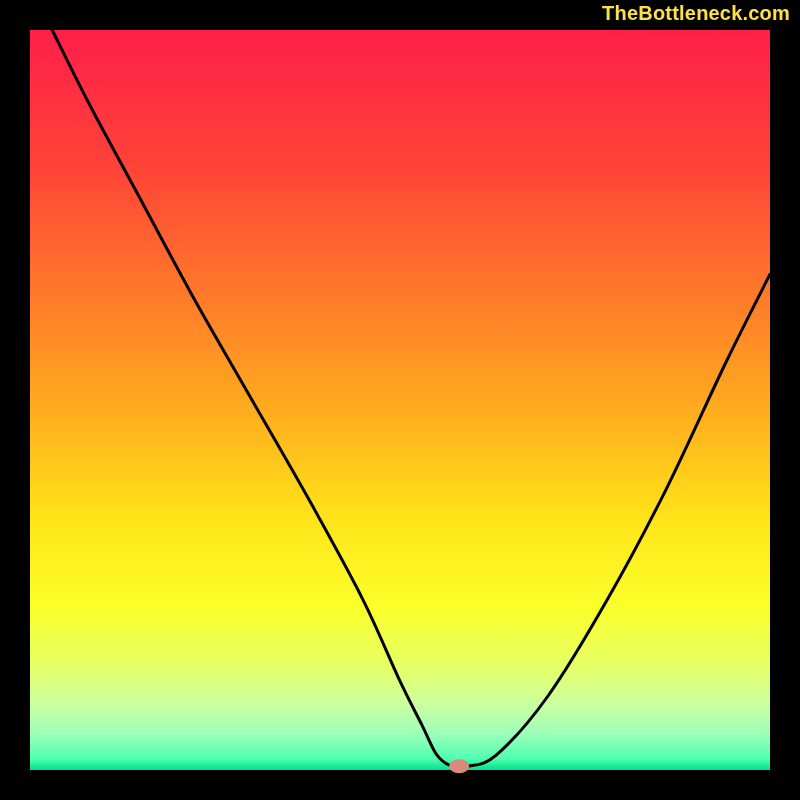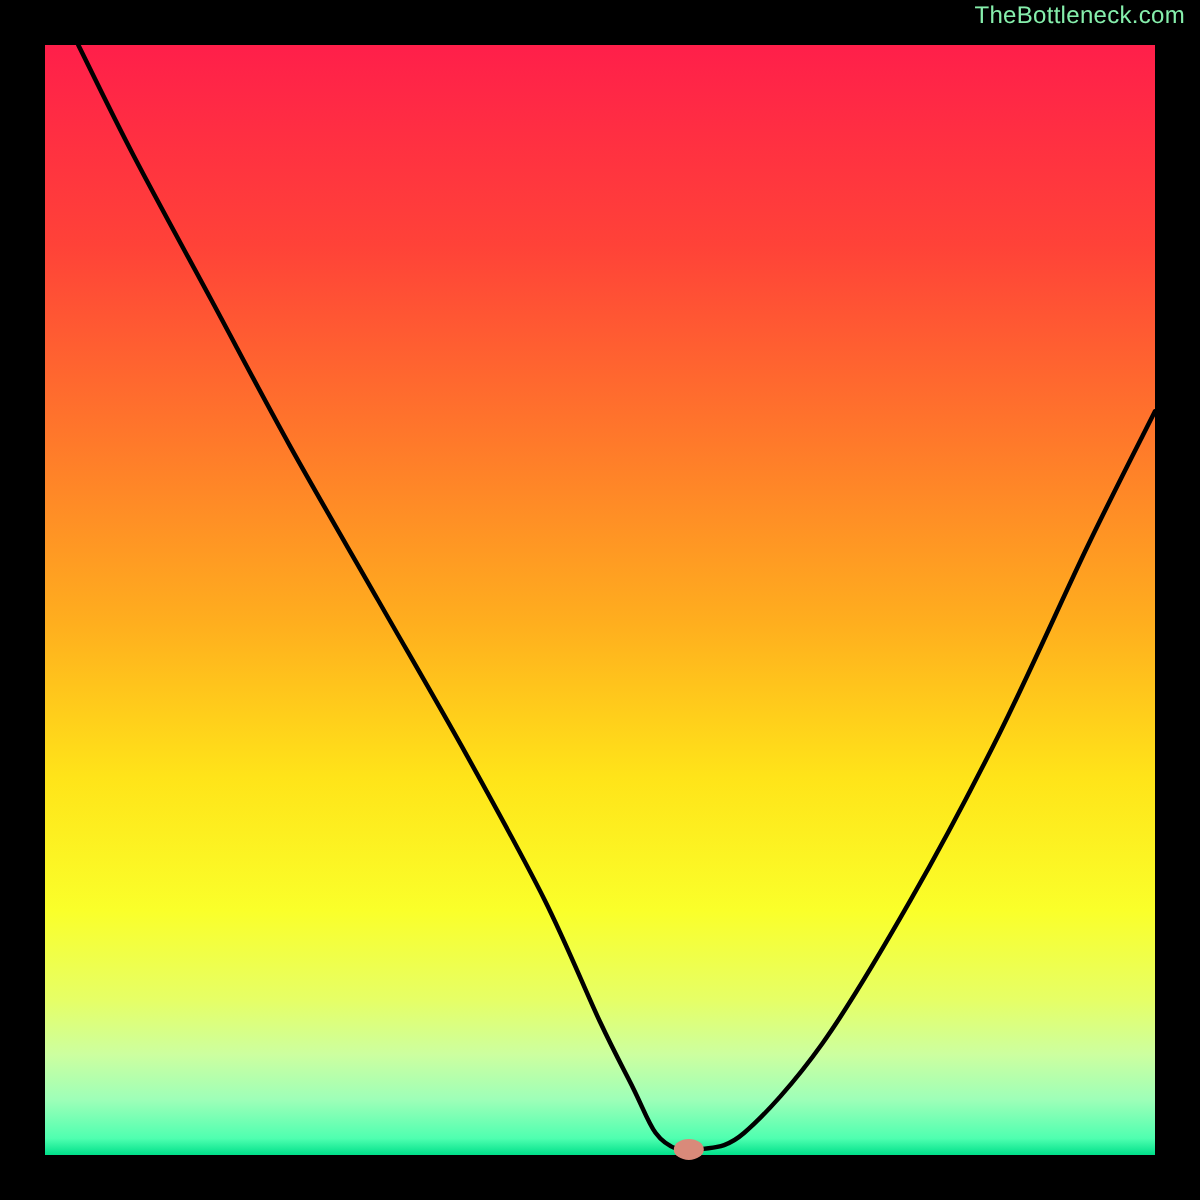--- a/index.html
+++ b/index.html
@@ -14,23 +14,23 @@
     width: 800px;
     height: 800px;
     position: relative;
     background: #000;
   }
   .watermark {
     position: absolute;
     top: 2px;
     right: 10px;
     font-family: Arial, Helvetica, sans-serif;
-    font-size: 16px;
-    font-weight: 400;
-    color: #86efac;
+    font-size: 20px;
+    font-weight: 700;
+    color: #fde047;
     z-index: 20;
     letter-spacing: 0.2px;
   }
   svg {
     display: block;
   }
 </style>
 </head>
 <body>
 

